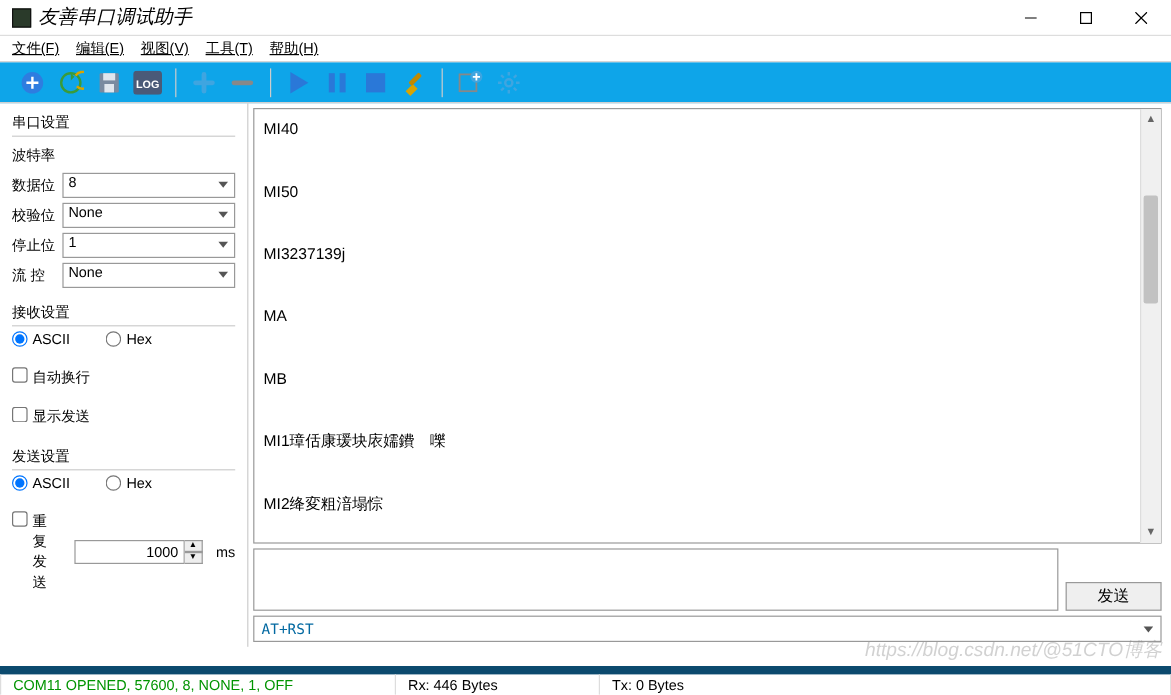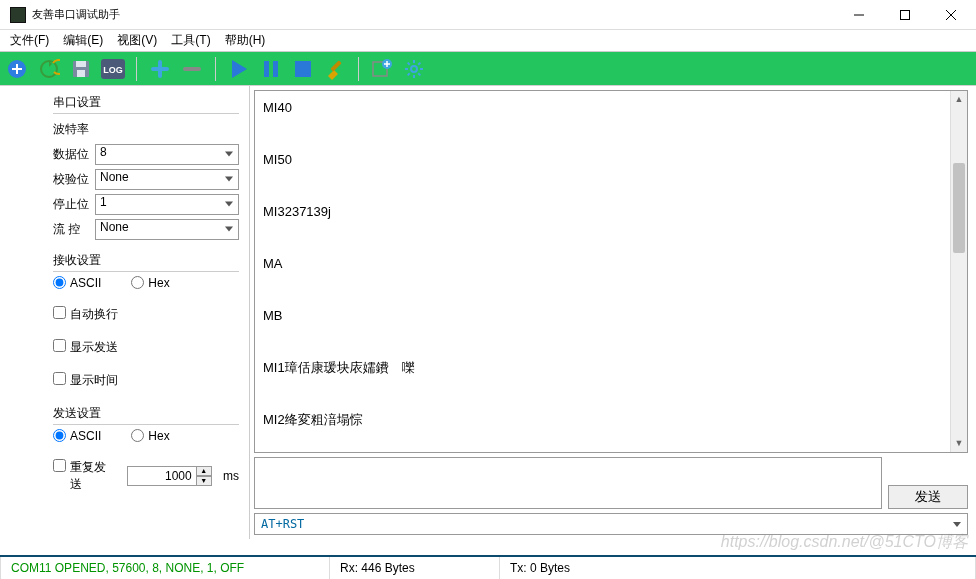--- a/index.html
+++ b/index.html
@@ -2,50 +2,50 @@
 <html><head>
 <meta charset="utf-8">
 <style>
   * { box-sizing: border-box; }
   html, body { margin: 0; padding: 0; }
   body { width: 976px; height: 579px; font-family: "Microsoft YaHei", "SimSun", sans-serif; font-size: 12px; background: #fff; color: #000; overflow: hidden; position: relative; }
 
   
   .titlebar { height: 30px; background: #fff; display: flex; align-items: center; padding: 0 2px 0 10px; border-bottom: 1px solid #ddd; }
   .titlebar .app-icon { width: 16px; height: 16px; background: #2a3a2a; border: 1px solid #111; margin-right: 6px; }
-  .titlebar .title { flex: 1; font-size: 11px; }
+  .titlebar .title { flex: 1; font-size: 16px; font-style: italic; }
   .titlebar .win-controls { display: flex; }
   .titlebar .win-btn { width: 46px; height: 30px; display: flex; align-items: center; justify-content: center; cursor: default; }
   .titlebar .win-btn svg { display: block; }
 
   
   .menubar { height: 22px; display: flex; align-items: center; padding: 0 10px; gap: 14px; border-bottom: 1px solid #ccc; background: #fff; }
-  .menubar .menu-item { cursor: default; }
-
-  
-  .toolbar { height: 34px; display: flex; align-items: center; padding: 0 2px; gap: 2px; border-bottom: 1px solid #d0d0d0; background: #22c55e; }
+  .menubar .menu-item { cursor: default; text-decoration: underline; }
+
+  
+  .toolbar { height: 34px; display: flex; align-items: center; padding: 0 12px; gap: 2px; border-bottom: 1px solid #d0d0d0; background: #0ea5e9; }
   .toolbar .tbtn { width: 30px; height: 30px; display: flex; align-items: center; justify-content: center; cursor: default; border-radius: 2px; }
   .toolbar .sep { width: 1px; height: 24px; background: #ccc; margin: 0 6px; }
 
   
-  .content { position: absolute; top: 86px; left: 0; right: 0; bottom: 40px; display: flex; padding-left: 43px; }
+  .content { position: absolute; top: 86px; left: 0; right: 0; bottom: 40px; display: flex; }
 
   
   .sidebar { width: 207px; border-right: 1px solid #ccc; padding: 4px 10px 4px 10px; overflow-y: auto; }
   .group-title { font-size: 12px; margin: 4px 0 4px 0; border-bottom: 1px solid #ccc; padding-bottom: 2px; }
   .form-row { display: flex; align-items: center; margin: 3px 0; height: 22px; }
   .form-row .lbl { width: 42px; flex: 0 0 42px; white-space: nowrap; }
   .form-row .sel { flex: 1; height: 21px; border: 1px solid #999; background: #fff; padding: 0 18px 0 4px; font-size: 12px; position: relative; cursor: default; }
   .form-row .sel::after { content:""; position:absolute; right:5px; top:50%; width:0;height:0;border-left:4px solid transparent;border-right:4px solid transparent;border-top:5px solid #555; transform: translateY(-50%); }
   .radio-row { display: flex; align-items: center; gap: 30px; margin: 4px 0; }
   .radio-row label, .check-row label { display: flex; gap: 4px; cursor: default; }
   .check-row { display:flex; align-items:center; gap: 4px; margin: 16px 0; }
   input[type=radio], input[type=checkbox] { margin:0; width:13px; height:13px; }
   .spin { display:flex; align-items:center; }
-  .spin input { width:70px; height:20px; border:1px solid #999; padding:0 4px; font-size:12px; text-align:right; }
+  .spin input { width:92px; height:20px; border:1px solid #999; padding:0 4px; font-size:12px; text-align:right; }
   .spin .spin-btns { display:flex; flex-direction:column; }
   .spin .spin-btns div { width:15px; height:10px; border:1px solid #999; border-left:none; background:#eee; font-size:7px; text-align:center; line-height:8px; cursor:default; }
 
   
   .main { flex: 1; display: flex; flex-direction: column; padding: 4px 8px 4px 4px; gap: 4px; }
   .output-box { flex: 1; border: 1px solid #999; position: relative; overflow: hidden; background:#fff; }
   .output-content { padding: 4px 8px; font-family: Liberation Sans, sans-serif; font-size: 13px; line-height: 2; white-space: pre; height: 100%; overflow-y: auto; }
   .output-box .vscroll { position:absolute; right:0; top:0; bottom:0; width:17px; background:#f0f0f0; border-left:1px solid #ddd; }
   .output-box .vscroll .track { position:absolute; top:17px; bottom:17px; left:0; right:0; }
   .output-box .vscroll .thumb { position:absolute; left:2px; right:2px; top:55px; height:90px; background:#c2c2c2; border-radius:2px; }
@@ -54,21 +54,21 @@
   .output-box .vscroll .arrow.dn { bottom:0; }
 
   .send-row { display:flex; gap:6px; }
   .send-input { flex:1; height:52px; border:1px solid #999; padding:4px; font-size:12px; resize:none; font-family: inherit; }
   .send-btn { width:80px; height:24px; align-self:flex-end; border:1px solid #999; background:#efefef; cursor:default; }
 
   .extra-bar { height: 22px; border:1px solid #999; display:flex; align-items:center; padding: 0 6px; font-family:"SimSun",monospace; font-size:12px; color:#0369a1; }
   .extra-bar::after { content:""; margin-left:auto; width:0;height:0;border-left:4px solid transparent;border-right:4px solid transparent;border-top:5px solid #555; }
 
   
-  .statusbar { position:absolute; bottom:0; left:0; right:0; height: 24px; border-top:2px solid #0c4a6e; display:flex; align-items:center; font-size:12px; background:#fff; }
+  .statusbar { position:absolute; bottom:0; left:0; right:0; height: 24px; border-top:7px solid #0c4a6e; display:flex; align-items:center; font-size:12px; background:#fff; }
   .statusbar .cell { padding: 0 10px; height:100%; display:flex; align-items:center; border-right:1px solid #ddd; }
   .statusbar .cell.port { color:#009400; width: 330px; flex: 0 0 330px; border-left:1px solid #ddd; }
   .statusbar .cell.rx { width: 170px; flex:0 0 170px; }
   .statusbar .cell.tx { flex:1; }
 
   .watermark { position:absolute; right: 8px; bottom: 26px; font-size: 16px; color: rgba(140,140,140,0.4); font-style: italic; pointer-events:none; font-family: Arial, sans-serif; }
 </style>
 </head>
 <body>
 
@@ -228,26 +228,20 @@
           <input type="checkbox" style=""> 
           <span>自动换行</span>
         </label>
       </div>
     <div class="check-row">
         <label>
           <input type="checkbox" style=""> 
           <span>显示发送</span>
         </label>
       </div>
-    <div class="check-row">
-        <label>
-          <input type="checkbox" style=""> 
-          <span>显示时间</span>
-        </label>
-      </div>
 
     <div class="group-title" style="margin-top:12px">发送设置</div>
     <div class="radio-row">
       <label>
           <input type="radio" name="sendfmt" checked="" style=""> 
           <span>ASCII</span>
         </label>
       <label>
           <input type="radio" name="sendfmt" style=""> 
           <span>Hex</span>

